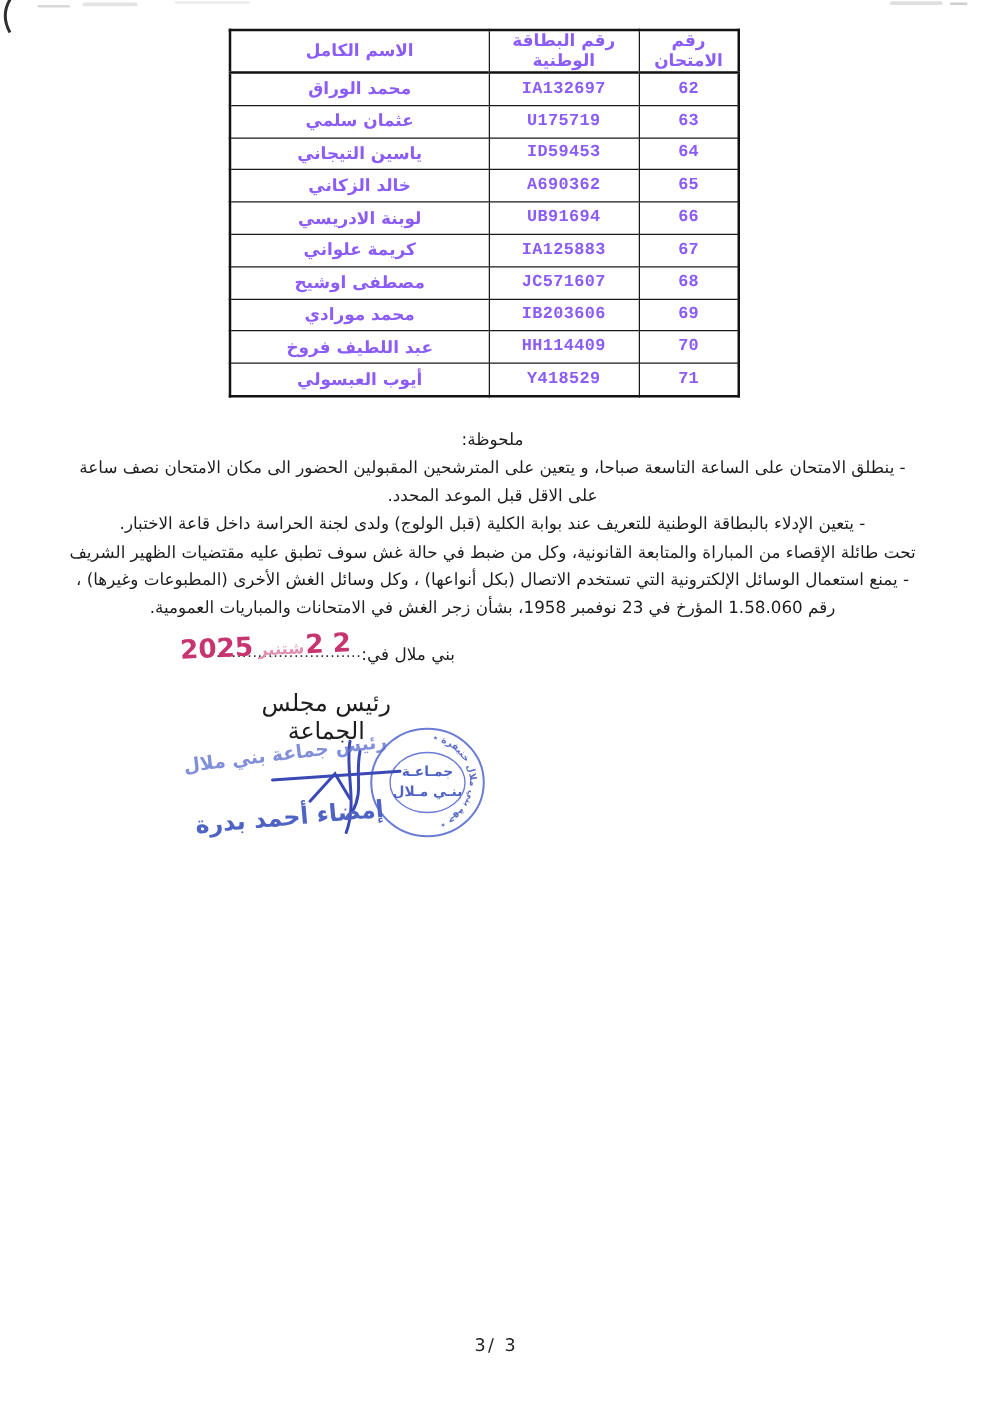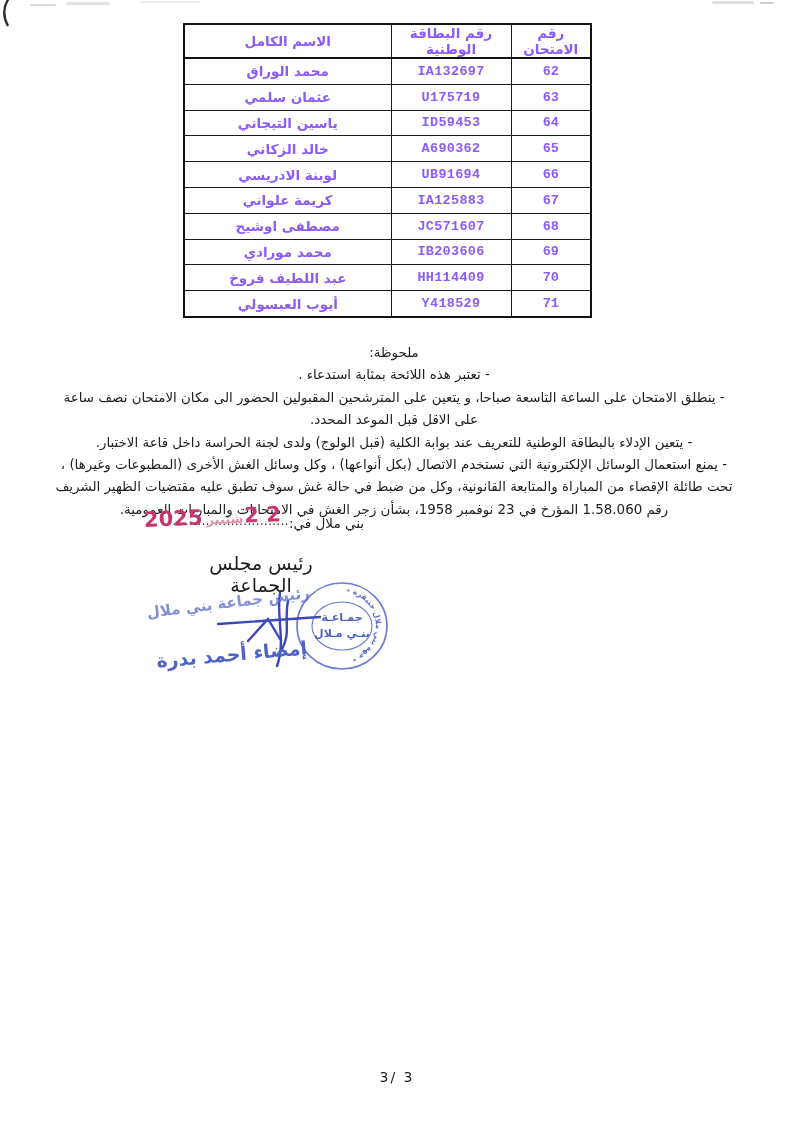--- a/index.html
+++ b/index.html
@@ -139,26 +139,25 @@
       <tr>
         <td class="c-exam">71</td>
         <td class="c-id">Y418529</td>
         <td class="c-name">أيوب العبسولي</td>
       </tr>
     </tbody>
   </table>
 
   <div class="notes">
     <div>ملحوظة:</div>
-    <div>- تعتبر هذه اللائحة بمثابة استدعاء .</div>
     <div>- ينطلق الامتحان على الساعة التاسعة صباحا، و يتعين على المترشحين المقبولين الحضور الى مكان الامتحان نصف ساعة</div>
     <div>على الاقل قبل الموعد المحدد.</div>
     <div>- يتعين الإدلاء بالبطاقة الوطنية للتعريف عند بوابة الكلية (قبل الولوج) ولدى لجنة الحراسة داخل قاعة الاختبار.</div>
+    <div>تحت طائلة الإقصاء من المباراة والمتابعة القانونية، وكل من ضبط في حالة غش سوف تطبق عليه مقتضيات الظهير الشريف</div>
     <div>- يمنع استعمال الوسائل الإلكترونية التي تستخدم الاتصال (بكل أنواعها) ، وكل وسائل الغش الأخرى (المطبوعات وغيرها) ،</div>
-    <div>تحت طائلة الإقصاء من المباراة والمتابعة القانونية، وكل من ضبط في حالة غش سوف تطبق عليه مقتضيات الظهير الشريف</div>
     <div>رقم 1.58.060 المؤرخ في 23 نوفمبر 1958، بشأن زجر الغش في الامتحانات والمباريات العمومية.</div>
   </div>
 
   <div class="date-line">
     <span class="dl-prefix">بني ملال في:</span><span class="dl-dots">..........................................</span>
     <div class="date-stamp">
       <span class="ds-day">2 2</span><span class="ds-month">شتنبر</span><span class="ds-year">2025</span>
     </div>
   </div>
 

